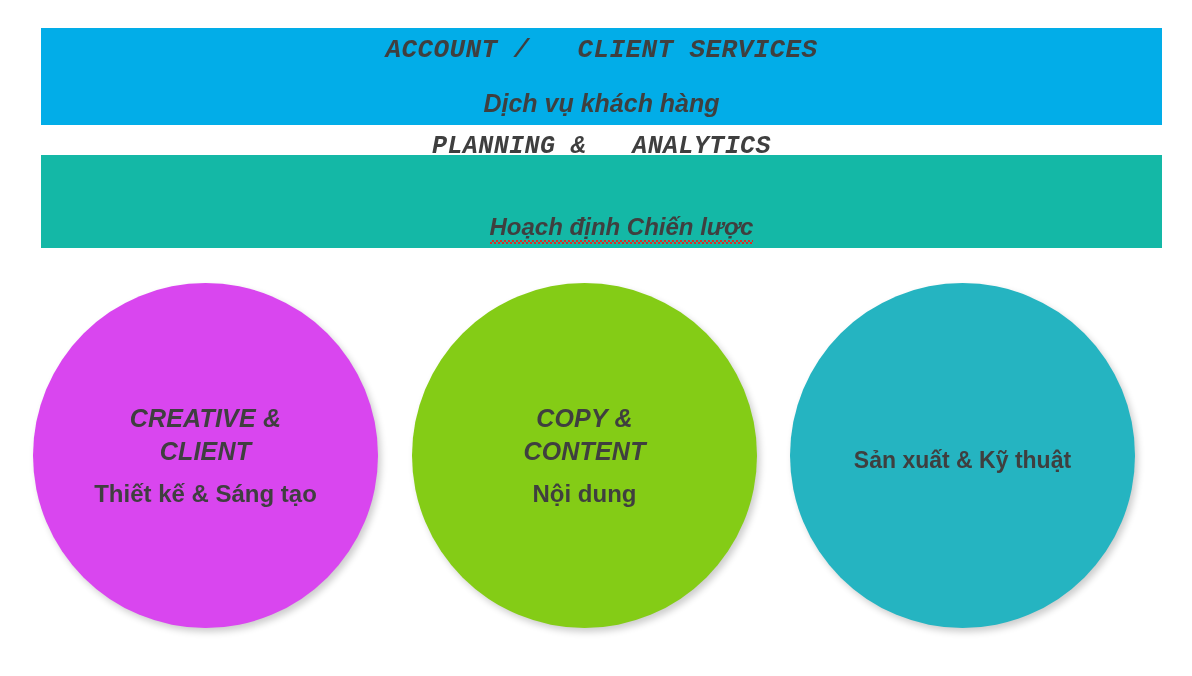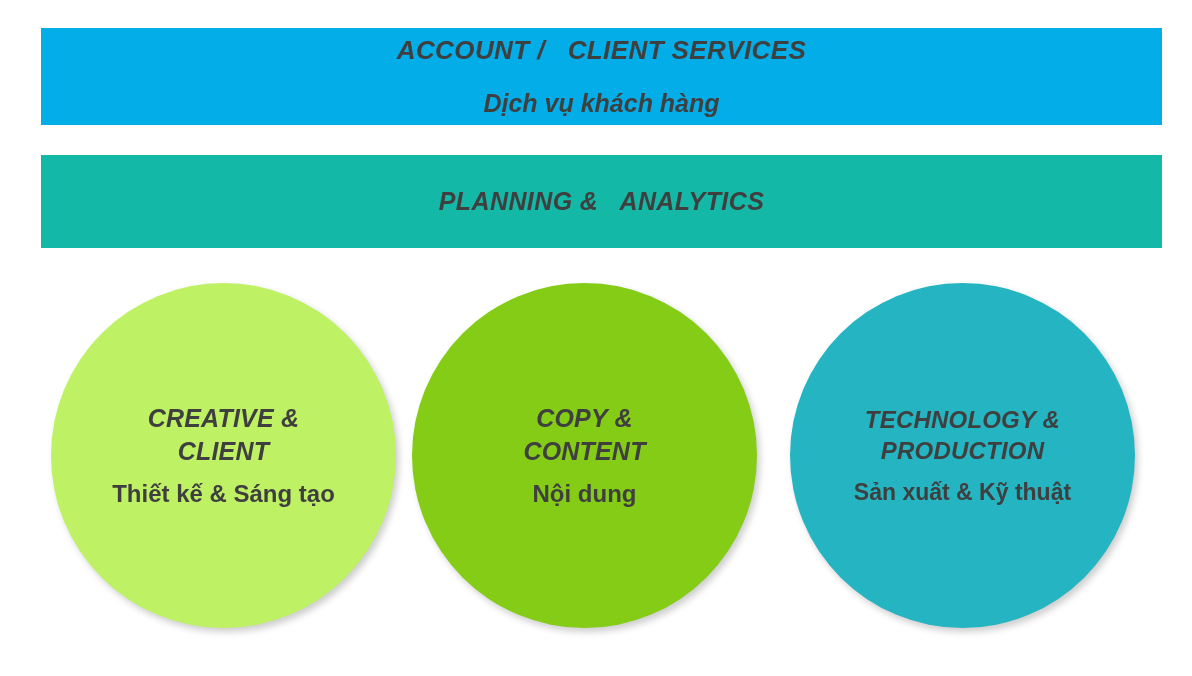--- a/index.html
+++ b/index.html
@@ -45,20 +45,21 @@
     background: #14b8a6;
   }
 
   .bar-line-en {
     font-size: 26px;
     font-weight: bold;
     font-style: italic;
     letter-spacing: 0.4px;
     line-height: 1.18;
     white-space: pre;
+    font-family: Liberation Mono, monospace;
   }
   .bar-line-vi {
     font-size: 25px;
     font-weight: bold;
     font-style: italic;
     line-height: 1.18;
     margin-top: 23px;
     white-space: pre;
     position: relative;
   }
@@ -98,21 +99,21 @@
     display: flex;
     flex-direction: column;
     align-items: center;
     justify-content: center;
     box-sizing: border-box;
     padding: 0 26px;
     text-align: center;
     color: #3f3f3f;
     box-shadow: 3px 4px 7px rgba(0,0,0,0.20);
   }
-  .circle-green { left: 51px;  background: #bef264; z-index: 1; }
+  .circle-green { left: 33px;  background: #d946ef; z-index: 1; }
   .circle-orange{ left: 412px; background: #84cc16; z-index: 2; }
   .circle-teal  { left: 790px; background: #25b4c1; z-index: 1; }
 
   .circle-title {
     font-size: 25px;
     font-weight: bold;
     font-style: italic;
     line-height: 1.32;
     letter-spacing: 0.2px;
   }
@@ -130,39 +131,38 @@
 
 <div id="slide">
 
   <div class="bar bar-blue">
     <div class="bar-line-en">ACCOUNT /   CLIENT SERVICES</div>
     <div class="bar-line-vi">Dịch vụ khách hàng</div>
   </div>
 
   <div class="bar bar-amber">
     <div class="bar-line-en">PLANNING &amp;   ANALYTICS</div>
+    <div class="bar-line-vi">
+      <span class="spellcheck">Hoạch định Chiến lược</span>
+    </div>
   </div>
 
   <div class="circle circle-green">
     <div class="circle-title">
       <span>CREATIVE &amp;</span><br>
       <span>CLIENT</span>
     </div>
     <div class="circle-sub">Thiết kế &amp; Sáng tạo</div>
   </div>
 
   <div class="circle circle-orange">
     <div class="circle-title">
       <span>COPY &amp;</span><br>
       <span>CONTENT</span>
     </div>
     <div class="circle-sub">Nội dung</div>
   </div>
 
   <div class="circle circle-teal">
-    <div class="circle-title">
-      <span>TECHNOLOGY &amp;</span><br>
-      <span>PRODUCTION</span>
-    </div>
     <div class="circle-sub">Sản xuất &amp; Kỹ thuật</div>
   </div>
 
 </div>
 
 </body></html>

